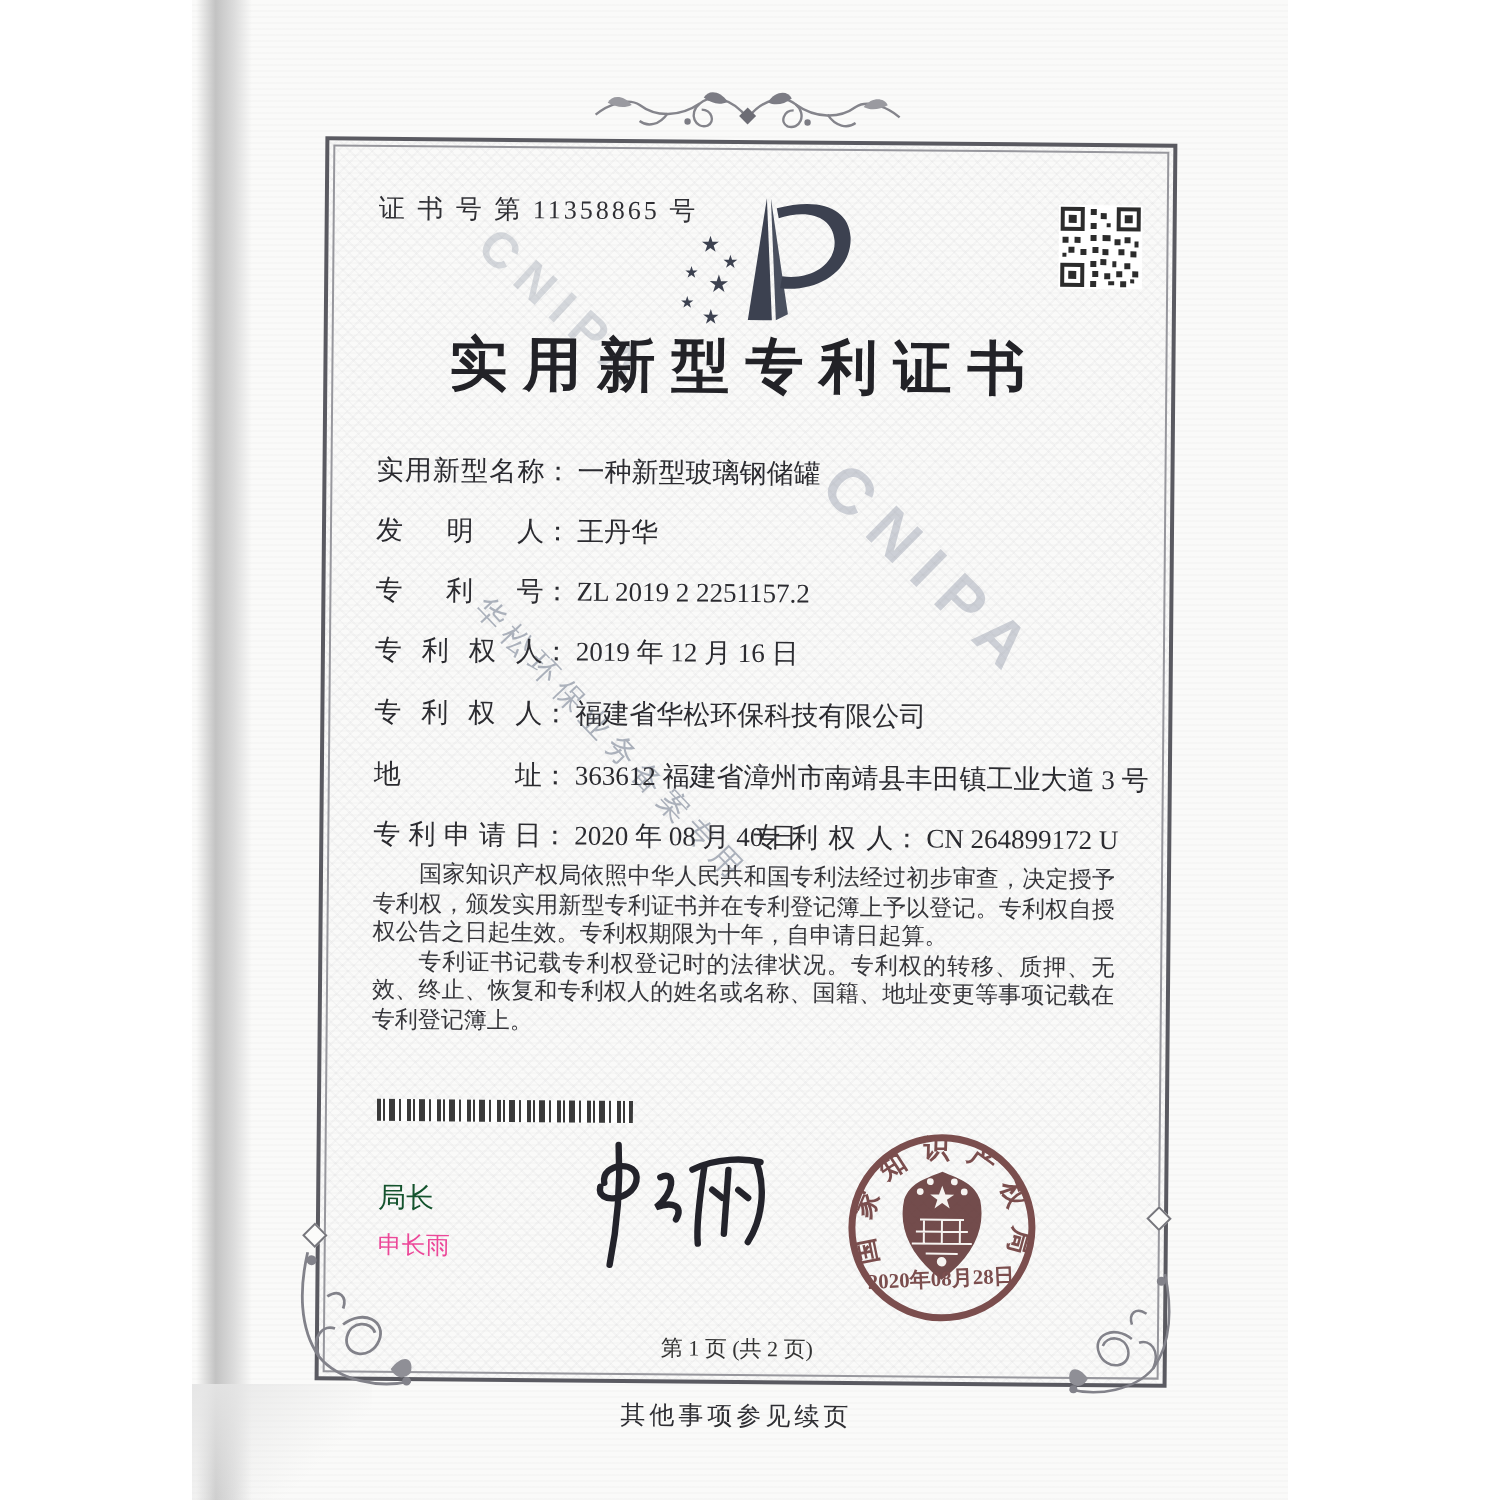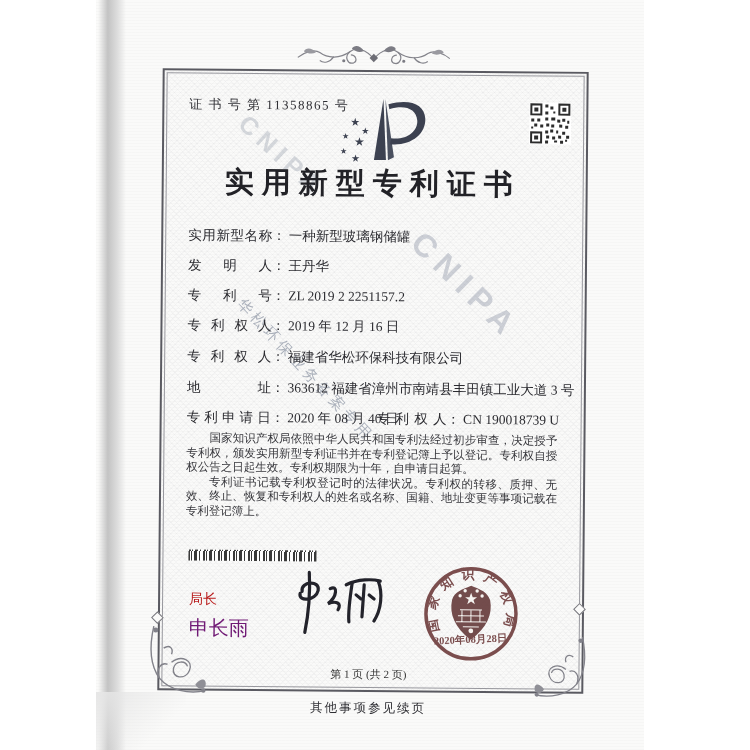--- a/index.html
+++ b/index.html
@@ -35,22 +35,22 @@
   .r7a{left:187px;top:410px;} .r7b{left:377px;top:410px;}
 
   .paras{left:187px;top:432px;width:371px;font-size:11.5px;line-height:14.5px;
          text-align:justify;color:#36363b;}
   .paras p{margin:0;text-indent:2em;}
 
   .barcode{left:190px;top:551px;width:128px;height:11px;
      background:repeating-linear-gradient(90deg,#3a3a3a 0 2px,#fff 2px 3px,#3a3a3a 3px 4px,
         #fff 4px 6px,#3a3a3a 6px 9px,#fff 9px 11px,#3a3a3a 11px 12px,#fff 12px 15px);}
 
-  .sig-title{left:191px;top:592px;font-size:14px;color:#b91c1c;}
-  .sig-name{left:191px;top:616px;font-size:20px;color:#701a75;}
+  .sig-title{left:191px;top:592px;font-size:14px;color:#14532d;}
+  .sig-name{left:191px;top:616px;font-size:12px;color:#ec4899;}
   .page-info{left:160px;top:667px;width:422px;text-align:center;font-size:11px;color:#333;}
   .footer-note{left:160px;top:700px;width:422px;text-align:center;font-size:12.5px;
                letter-spacing:2px;color:#2e2e33;}
 
   .wm{transform-origin:0 0;white-space:nowrap;font-family:"Liberation Sans","DejaVu Sans",sans-serif;}
   .wm-cnipa-1{left:250px;top:110px;font-size:25px;font-weight:bold;letter-spacing:6px;
               color:rgba(158,165,178,.40);transform:rotate(42deg);}
   .wm-cnipa-2{left:428px;top:224px;font-size:32px;font-weight:bold;letter-spacing:8px;
               color:rgba(150,158,172,.45);transform:rotate(44deg);}
   .wm-stamp{left:246px;top:296px;font-size:15px;letter-spacing:4px;
@@ -163,21 +163,21 @@
   <div class="abs row r5">
     <span class="flabel">专利权人</span><span>：</span><span class="fvalue">福建省华松环保科技有限公司</span>
   </div>
   <div class="abs row r6">
     <span class="flabel">地址</span><span>：</span><span class="fvalue">363612 福建省漳州市南靖县丰田镇工业大道 3 号</span>
   </div>
   <div class="abs row r7a">
     <span class="flabel">专利申请日</span><span>：</span><span class="fvalue">2020 年 08 月 40 日</span>
   </div>
   <div class="abs row r7b">
-    <span class="flabel" style="width:70px">专利权人</span><span>：</span><span class="fvalue">CN 190018739 U</span>
+    <span class="flabel" style="width:70px">专利权人</span><span>：</span><span class="fvalue">CN 264899172 U</span>
   </div>
 
   <div class="abs paras">
     <p>国家知识产权局依照中华人民共和国专利法经过初步审查，决定授予专利权，颁发实用新型专利证书并在专利登记簿上予以登记。专利权自授权公告之日起生效。专利权期限为十年，自申请日起算。</p>
     <p>专利证书记载专利权登记时的法律状况。专利权的转移、质押、无效、终止、恢复和专利权人的姓名或名称、国籍、地址变更等事项记载在专利登记簿上。</p>
   </div>
 
   <div class="abs barcode"></div>
 
   <div class="abs sig-title">局长</div>

